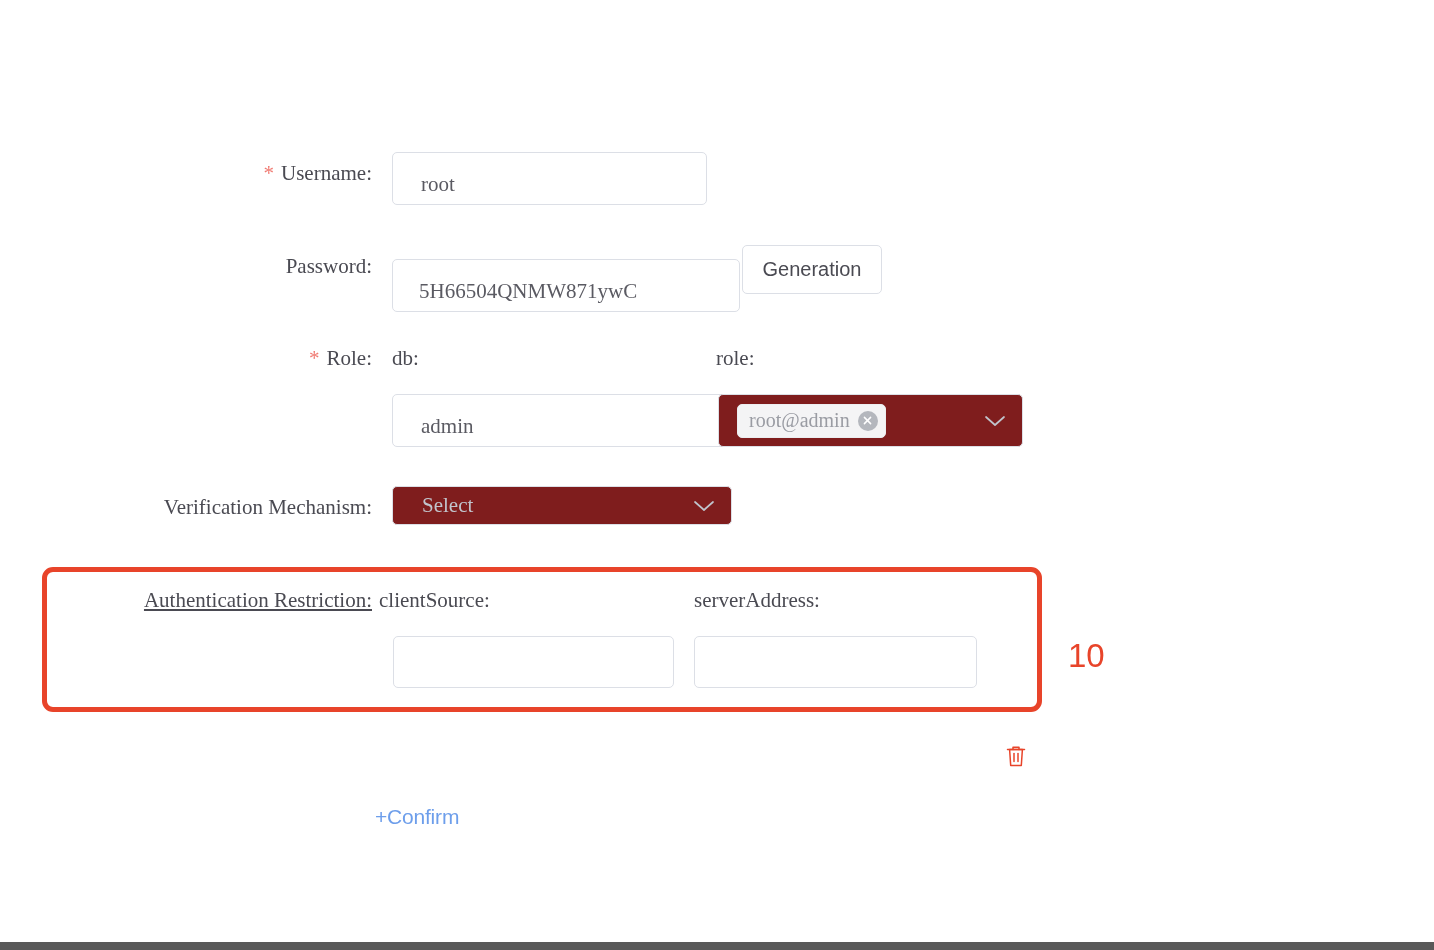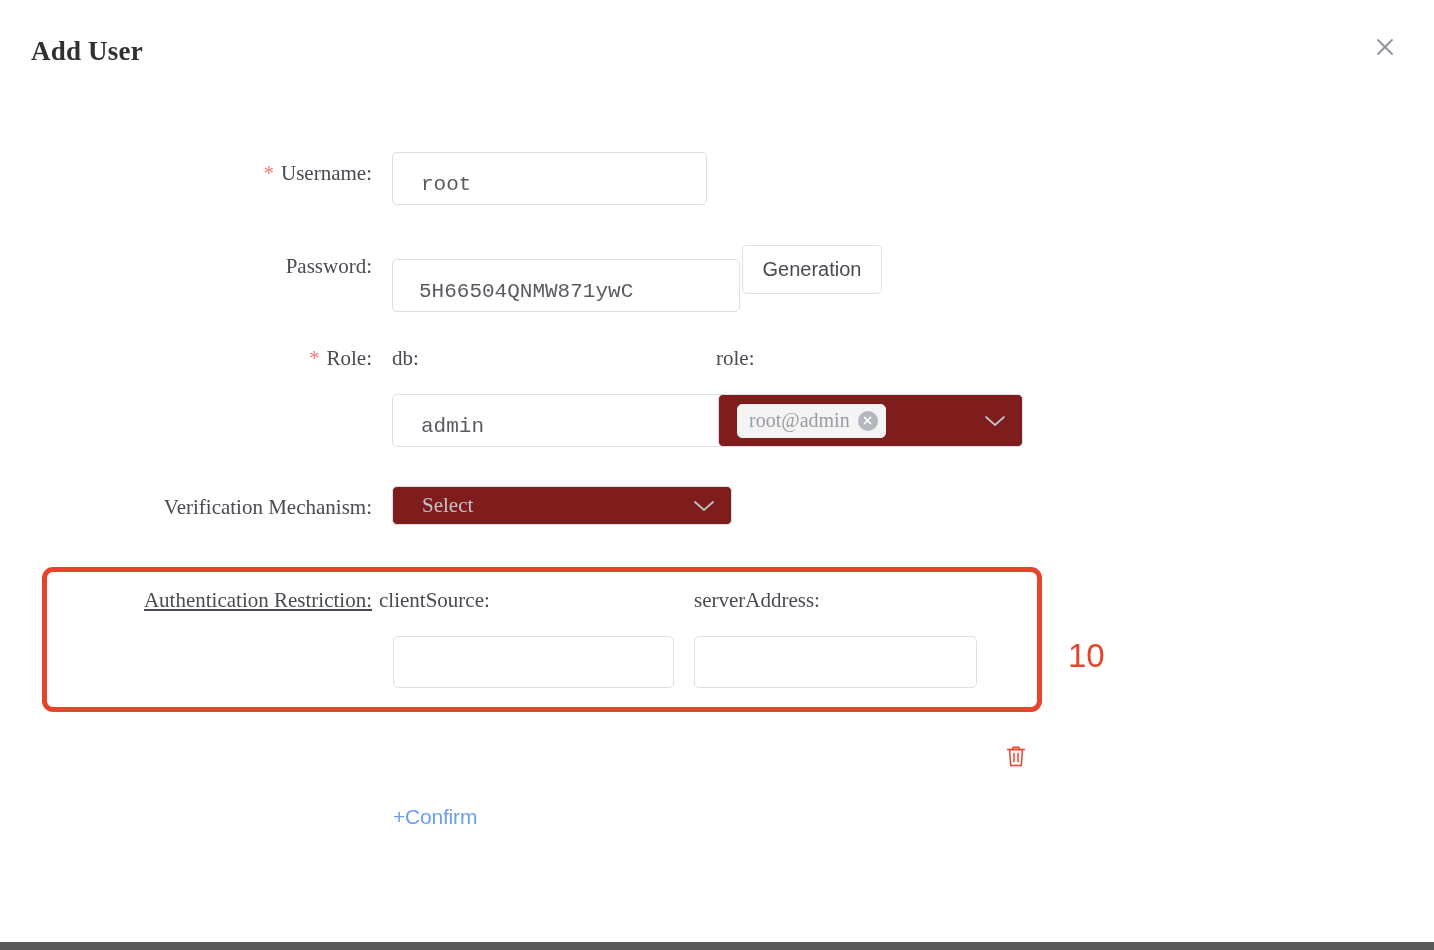--- a/index.html
+++ b/index.html
@@ -79,21 +79,21 @@
     white-space: nowrap;
     text-align: center;
   }
 
   
   .inp {
     position: absolute;
     background: #ffffff;
     border: 1px solid #dcdfe6;
     border-radius: 5px;
-    font-family: Liberation Mono, monospace;
+    font-family: Liberation Serif, serif;
     font-size: 21px;
     color: #5a5a62;
     padding: 12px 0 0 28px;
     outline: none;
     overflow: hidden;
     white-space: nowrap;
     display: flex;
     align-items: center;
   }
   .inp.empty { padding-left: 18px; }
@@ -194,21 +194,21 @@
     width: 22px; height: 26px;
     color: #e8442a;
     cursor: pointer;
     display: flex; align-items: center; justify-content: center;
     z-index: 32;
   }
   .trash-icon svg { display: block; }
 
   .add-link {
     position: absolute;
-    left: 393px; top: 710px;
+    left: 375px; top: 710px;
     font-family: "Liberation Sans", "DejaVu Sans", sans-serif;
     font-size: 21px;
     color: #6d9eeb;
     cursor: pointer;
     white-space: nowrap;
     letter-spacing: -0.2px;
   }
 
   
   .dialog-footer {
@@ -223,29 +223,20 @@
     left: 0; top: 942px;
     width: 1434px; height: 8px;
     background: #595959;
   }
 </style>
 </head>
 <body>
 
 <div class="dialog">
 
-  <div class="dialog-header">
-    <div class="dialog-title">Add User</div>
-    <div class="close-icon">
-      <svg width="22" height="22" viewBox="0 0 22 22" fill="none" stroke="currentColor" stroke-width="1.8" stroke-linecap="round">
-        <line x1="4" y1="4" x2="18" y2="18"></line>
-        <line x1="18" y1="4" x2="4" y2="18"></line>
-      </svg>
-    </div>
-  </div>
 
   <div class="form-body">
 
     <div class="row">
       <div class="field-label" style="left:232px; top:66px; width:140px;">
         <span class="req-star">*</span><span>Username:</span>
       </div>
       <div class="inp" style="left:392px; top:57px; width:315px; height:53px;">root</div>
     </div>
 

